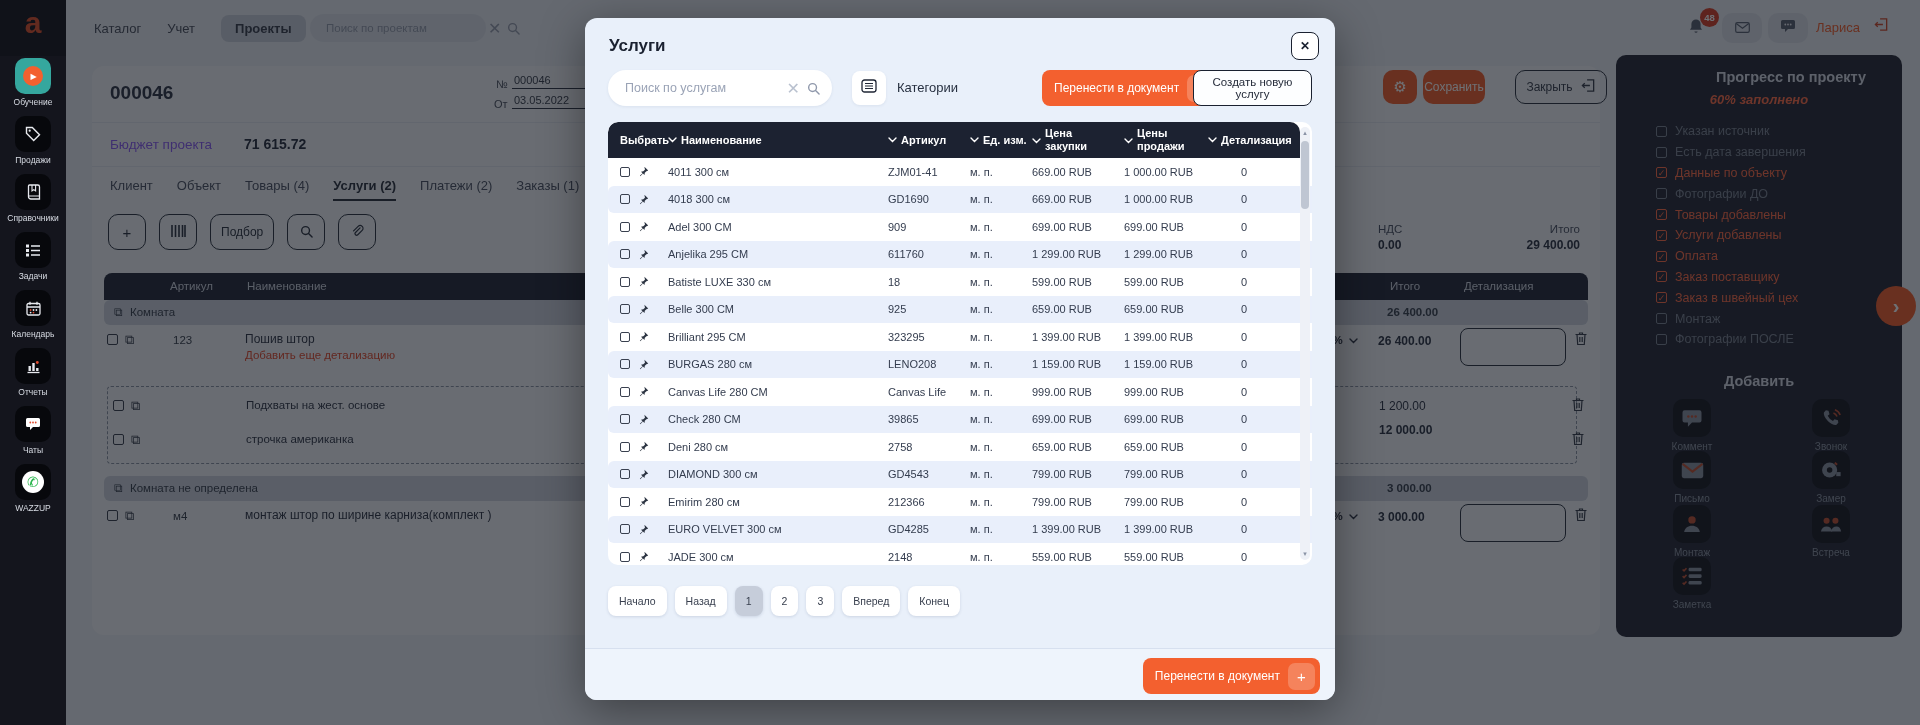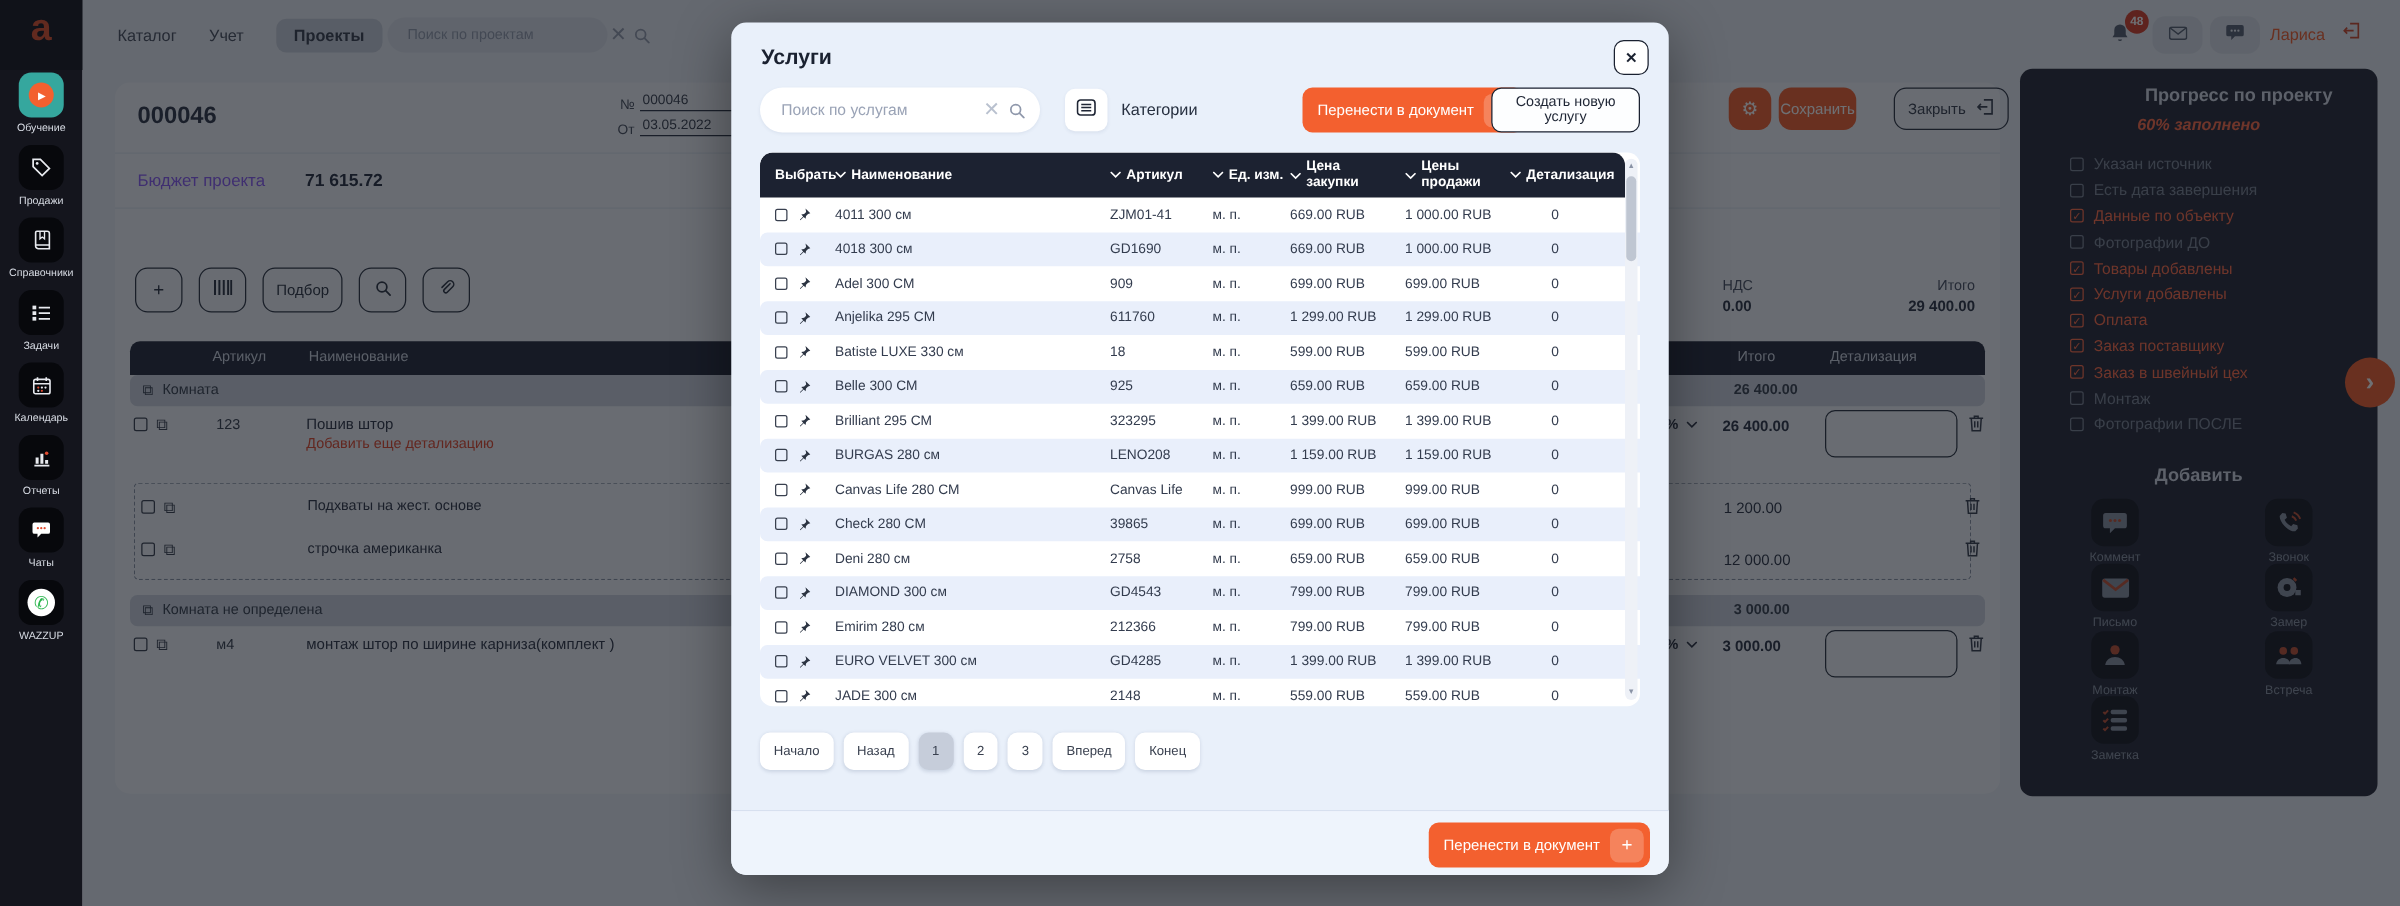--- a/index.html
+++ b/index.html
@@ -210,20 +210,31 @@
         <span>Закрыть</span>
         <span><svg width="15" height="15" viewBox="0 0 16 16">
             <path d="M6.5 2h7v12h-7" fill="none" stroke="currentColor" stroke-width="1.4"></path>
             <path d="M9.5 8H1.5M4 5.5L1.5 8 4 10.5" fill="none" stroke="currentColor" stroke-width="1.4"></path>
           </svg></span>
       </button>
     <div class="divider" style="top:56px;"></div>
     <span class="budget-label">Бюджет проекта</span>
     <span class="budget-value">71 615.72</span>
     <div class="divider" style="top:100px;"></div>
+    <div class="tabs" id="tabs">
+        <span class="tab">Клиент</span>
+        <span class="tab">Объект</span>
+        <span class="tab">Товары (4)</span>
+        <span class="tab active">Услуги (2)</span>
+        <span class="tab">Платежи (2)</span>
+        <span class="tab">Заказы (1)</span>
+        <span class="tab">ТЗ</span>
+        <span class="tab">Работы</span>
+        <span class="tab">П</span>
+      </div>
     <div class="toolbar">
       <button class="tbtn">+</button>
       <button class="tbtn">
           <span><svg width="16" height="14" viewBox="0 0 16 14">
               <path d="M2 1v12M5.5 1v12M9 1v12M12.5 1v12M15 1v12" stroke="currentColor" stroke-width="1.6"></path>
             </svg></span>
         </button>
       <button class="tbtn">
           <span class="lbl">Подбор</span>
         </button>
@@ -278,21 +289,21 @@
       <span class="chk" style="left:5px;top:13px;"></span>
       <span class="cpy" style="left:23px;top:12px;">⧉</span>
       <span class="cellname" style="left:138px;top:12px;font-size:11.5px;">Подхваты на жест. основе</span>
       <span class="celltotal" style="left:1271px;top:12px;font-weight:400;">1 200.00</span>
       <span class="trash" style="left:1463px;top:10px;"><svg width="14" height="15" viewBox="0 0 14 15">
             <path d="M1.5 3.5h11M5.5 3.5V2h3v1.5M3 3.5l.7 10h6.6l.7-10M5.8 6v5M8.2 6v5" fill="none" stroke="currentColor" stroke-width="1.2"></path>
           </svg></span>
       <span class="chk" style="left:5px;top:47px;"></span>
       <span class="cpy" style="left:23px;top:46px;">⧉</span>
       <span class="cellname" style="left:138px;top:46px;font-size:11.5px;">строчка американка</span>
-      <span class="celltotal" style="left:1271px;top:54px;font-weight:400;">12 000.00</span>
+      <span class="celltotal" style="left:1271px;top:36px;font-weight:700;">12 000.00</span>
       <span class="trash" style="left:1463px;top:44px;"><svg width="14" height="15" viewBox="0 0 14 15">
             <path d="M1.5 3.5h11M5.5 3.5V2h3v1.5M3 3.5l.7 10h6.6l.7-10M5.8 6v5M8.2 6v5" fill="none" stroke="currentColor" stroke-width="1.2"></path>
           </svg></span>
     </div>
 
     <div class="bgt-group" style="top:410px;">
       <span class="g-ico">⧉</span>
       <span class="g-name">Комната не определена</span>
       <span class="g-total">3 000.00</span>
     </div>

